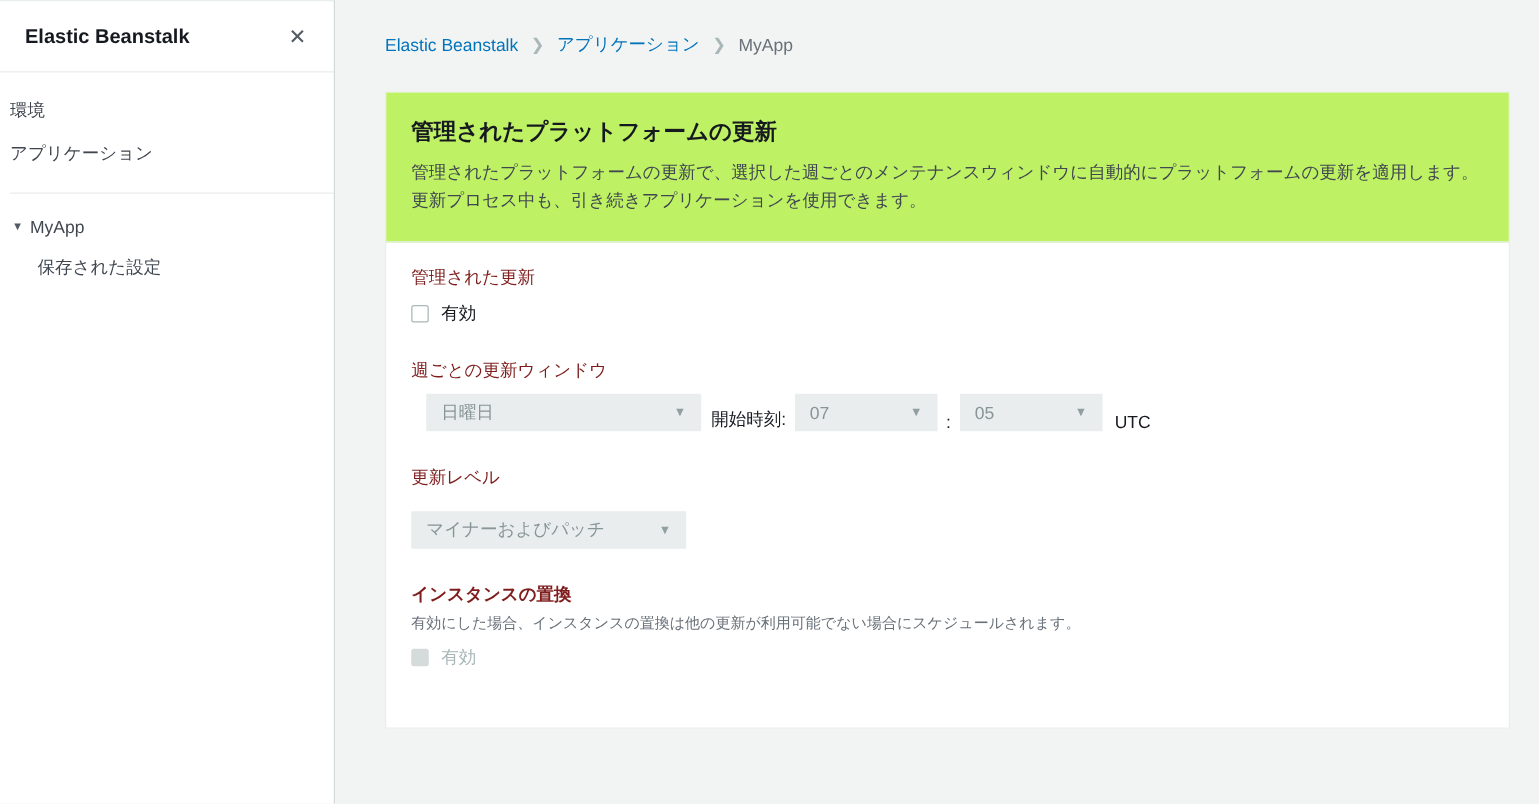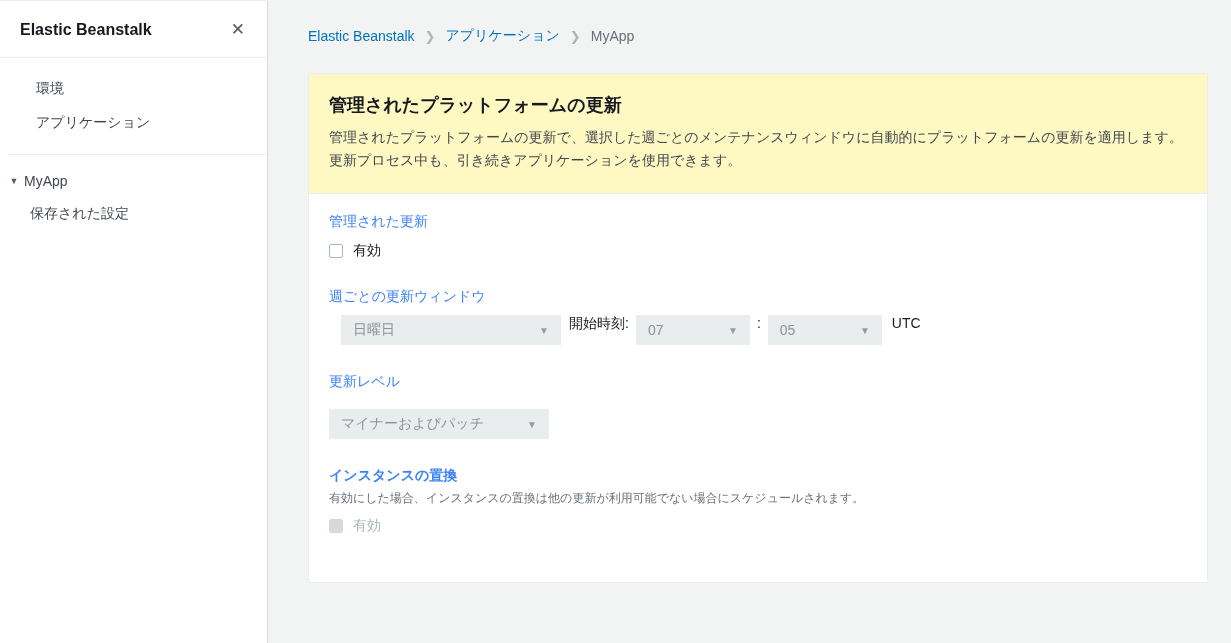--- a/index.html
+++ b/index.html
@@ -23,21 +23,21 @@
     padding: 18px 20px 17px 20px;
     border-bottom: 1px solid #eaeded;
   }
   .sidebar-title { font-size: 16px; font-weight: 700; color: #16191f; }
   .close-btn {
     background: none; border: none; cursor: pointer;
     font-size: 17px; line-height: 1; color: #545b64; padding: 2px;
   }
   .nav { padding: 14px 0 0 0; }
   .nav-item {
-    padding: 8px 36px; font-size: 14px; color: #414750; cursor: pointer;
+    padding: 8px 8px; font-size: 14px; color: #414750; cursor: pointer;
   }
   .nav-divider { border: none; border-top: 1px solid #eaeded; margin: 14px 0 10px 8px; }
   .nav-group-header {
     display: flex; align-items: center;
     padding: 8px 20px 8px 4px; font-size: 14px; color: #414750; cursor: pointer;
   }
   .caret-icon { font-size: 9px; color: #545b64; width: 20px; text-align: center; }
   .nav-subitem {
     padding: 8px 20px 8px 30px; font-size: 14px; color: #414750; cursor: pointer;
   }
@@ -48,28 +48,28 @@
   .breadcrumb { display: flex; align-items: center; font-size: 14px; }
   .crumb-link { color: #0073bb; text-decoration: none; cursor: pointer; }
   .crumb-sep { color: #aab7b8; font-size: 13px; margin: 0 10px; }
   .crumb-current { color: #687078; }
 
   .page-title { font-size: 28px; font-weight: 400; color: #16191f; margin-top: 21px; }
 
   
   .card { margin-top: 28px; background: #ffffff; border: 1px solid #eaeded; }
   .card-header {
-    background: #fef9c3; padding: 19px 20px 21px 20px;
+    background: #bef264; padding: 19px 20px 21px 20px;
     border-bottom: 1px solid #eaeded;
   }
   .card-title { font-size: 18px; font-weight: 700; color: #16191f; }
   .card-desc { font-size: 14px; color: #414750; line-height: 23px; margin-top: 9px; }
 
   .card-body { padding: 19px 20px 47px 20px; }
-  .field-label { font-size: 14px; color: #3b82f6; }
+  .field-label { font-size: 14px; color: #7f1d1d; }
   .field-label.bold { font-weight: 700; }
 
   .checkbox-row { display: flex; align-items: center; margin-top: 11px; cursor: pointer; }
   .checkbox {
     width: 14px; height: 14px; border: 1px solid #aab7b8; border-radius: 2px;
     background: #fff;
   }
   .checkbox.disabled { background: #d5dbdb; border-color: #d5dbdb; cursor: default; }
   .checkbox-label { font-size: 14px; color: #16191f; margin-left: 10px; }
   .checkbox-label.disabled { color: #aab7b8; }
@@ -79,21 +79,21 @@
   .select {
     display: flex; align-items: center; justify-content: space-between;
     height: 30px; padding: 0 12px; margin-top: 9px;
     background: #e9eded; color: #879596; font-size: 14px; cursor: default;
   }
   .select-value { color: #879596; }
   .select-arrow-icon { font-size: 10px; color: #90a0a0; margin-left: 8px; }
   .select.w-day { width: 220px; margin-top: 18px; }
   .select.w-time { width: 114px; }
 
-  .inline-row { display: flex; align-items: flex-start; padding-left: 12px; }
+  .inline-row { display: flex; align-items: flex-end; padding-left: 12px; }
   .inline-row .select { margin-top: 0; }
   .inline-text { font-size: 14px; color: #16191f; }
   .start-label { margin: 0 7px 0 8px; }
   .colon-sep { margin: 0 7px; }
   .tz-label { margin-left: 10px; }
   .row-after-label { margin-top: 9px; }
 
   .small-desc { font-size: 12px; color: #687078; margin-top: 5px; }
   .instance-check { margin-top: 10px; }
 </style>

